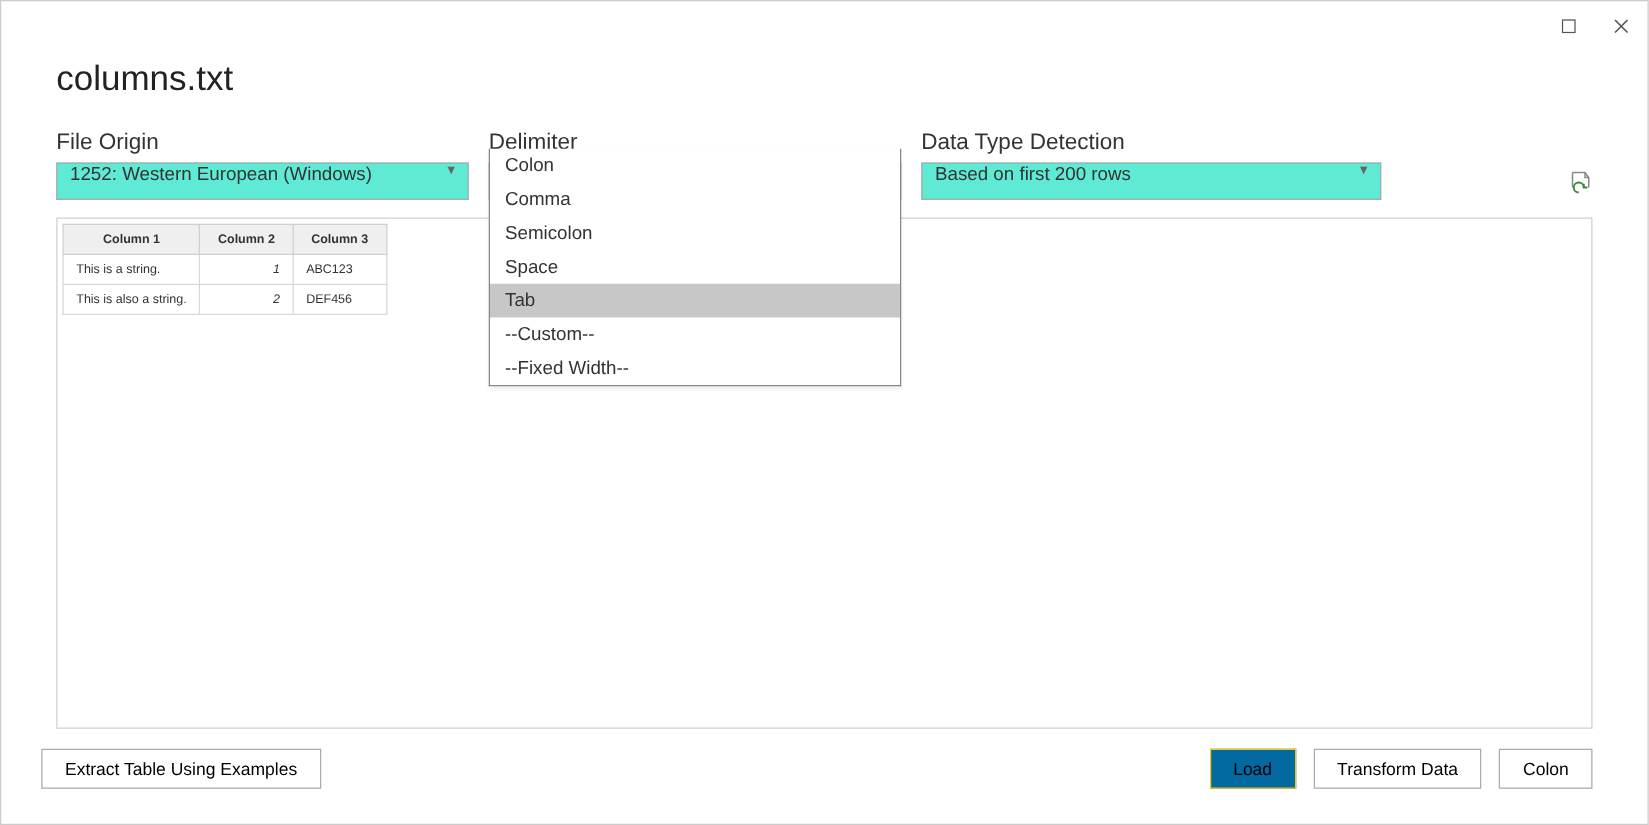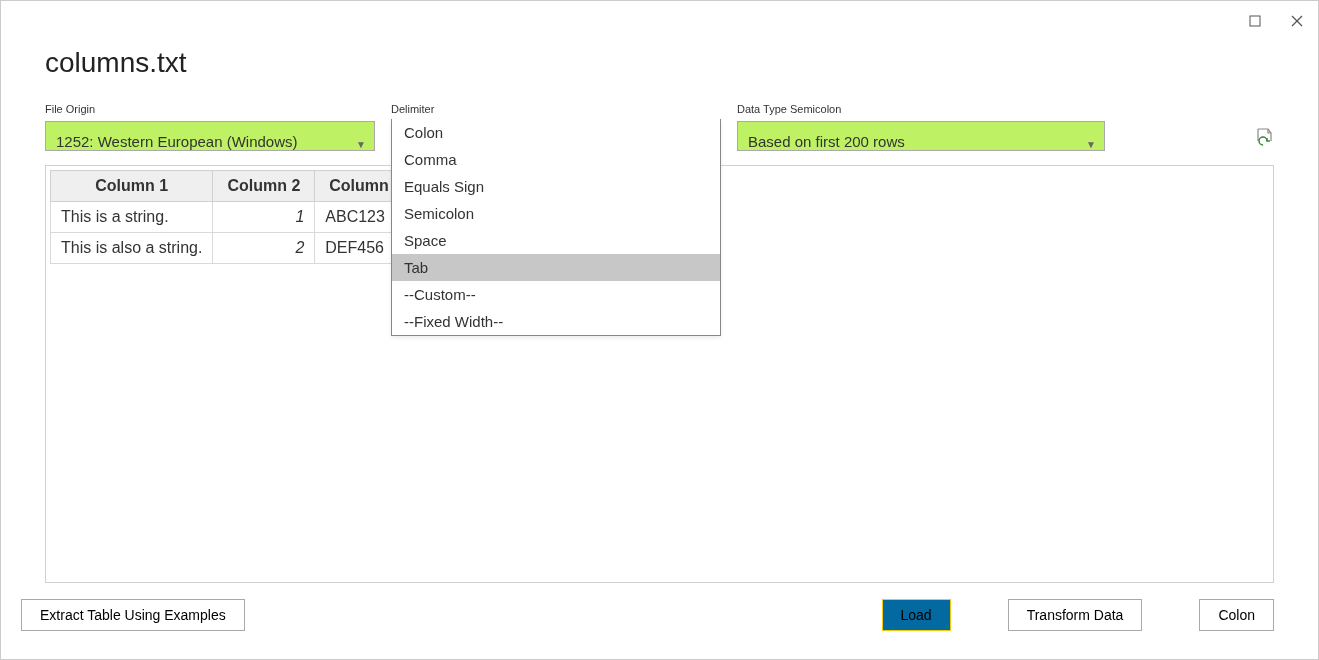--- a/index.html
+++ b/index.html
@@ -33,27 +33,27 @@
   }
   .page-title {
     font-size: 28px; font-weight: 300; color:#222;
     margin: 6px 0 24px 0;
   }
   .controls-row {
     display:flex; gap: 16px; align-items:flex-end;
     margin-bottom: 6px;
   }
   .field { display:flex; flex-direction:column; }
-  .field-label { font-size: 11px; color:#333; margin-bottom: 6px; }
+  .field-label { font-size: 18px; color:#333; margin-bottom: 6px; }
   .dropdown {
     border: 1px solid #aaa; height: 30px;
-    display:flex; align-items:flex-end; justify-content:space-between;
+    display:flex; align-items:flex-start; justify-content:space-between;
     padding: 0 8px 0 10px;
     font-size: 15px;
-    background:#bef264;
+    background:#5eead4;
     cursor:pointer;
     position:relative;
   }
   .dropdown .caret { color:#666; font-size:10px; }
   .dd-file { width: 330px; }
   .dd-delim-wrap { width: 330px; position:relative; }
   .dd-delim { width: 330px; border:1px solid #888; border-bottom:1px solid #888; }
   .dd-detect { width: 368px; }
   .refresh-icon { margin-left:auto; display:flex; align-items:flex-end; padding-bottom:2px;}
   .dropdown-list {
@@ -70,39 +70,38 @@
   .preview-area {
     border:1px solid #d0d0d0;
     flex:1; min-height: 380px;
     margin-top: 8px;
     position:relative;
     overflow:hidden;
   }
   table.preview {
     border-collapse: collapse;
     margin: 4px 0 0 4px;
-    font-size:16px;
+    font-size:10px;
   }
   table.preview th {
     background:#efefef;
     border:1px solid #d0d0d0;
     padding: 6px 14px;
     font-weight:600; text-align:center;
     color:#333;
   }
   table.preview td {
     border:1px solid #d9d9d9;
     padding: 6px 10px;
   }
   table.preview td.num { text-align:right; font-style:italic; }
 
   .footer {
     display:flex; align-items:center;
-    padding: 16px 44px 28px 20px;
-    gap: 43px;
+    padding: 16px 44px 28px 32px;
   }
   .btn {
     border:1px solid #aaa;
     background:#fff;
     padding: 7px 18px;
     font-size:14px;
     cursor:pointer;
   }
   .btn-primary { background:#0369a1; border-color:#f2c811; }
   .footer .spacer { flex:1; }
@@ -141,31 +140,30 @@
 
       <div class="field dd-delim-wrap">
         <div class="field-label">Delimiter</div>
         <div class="dropdown dd-delim">
           <span>Tab</span>
           <span class="caret">▼</span>
         </div>
         <div class="dropdown-list" id="delimiter-options">
             <div class="opt">Colon</div>
             <div class="opt">Comma</div>
-            <div class="opt">Equals Sign</div>
             <div class="opt">Semicolon</div>
             <div class="opt">Space</div>
             <div class="opt sel">Tab</div>
             <div class="opt">--Custom--</div>
             <div class="opt">--Fixed Width--</div>
           </div>
       </div>
 
       <div class="field">
-        <div class="field-label">Data Type Semicolon</div>
+        <div class="field-label">Data Type Detection</div>
         <div class="dropdown dd-detect">
           <span>Based on first 200 rows</span>
           <span class="caret">▼</span>
         </div>
       </div>
 
       <div class="refresh-icon">
         <svg width="20" height="22" viewBox="0 0 20 22">
           <path d="M4 2 L14 2 L17 6 L17 14" fill="none" stroke="#888" stroke-width="1.2"></path>
           <path d="M14 2 L14 6 L17 6" fill="none" stroke="#888" stroke-width="1.2"></path>

